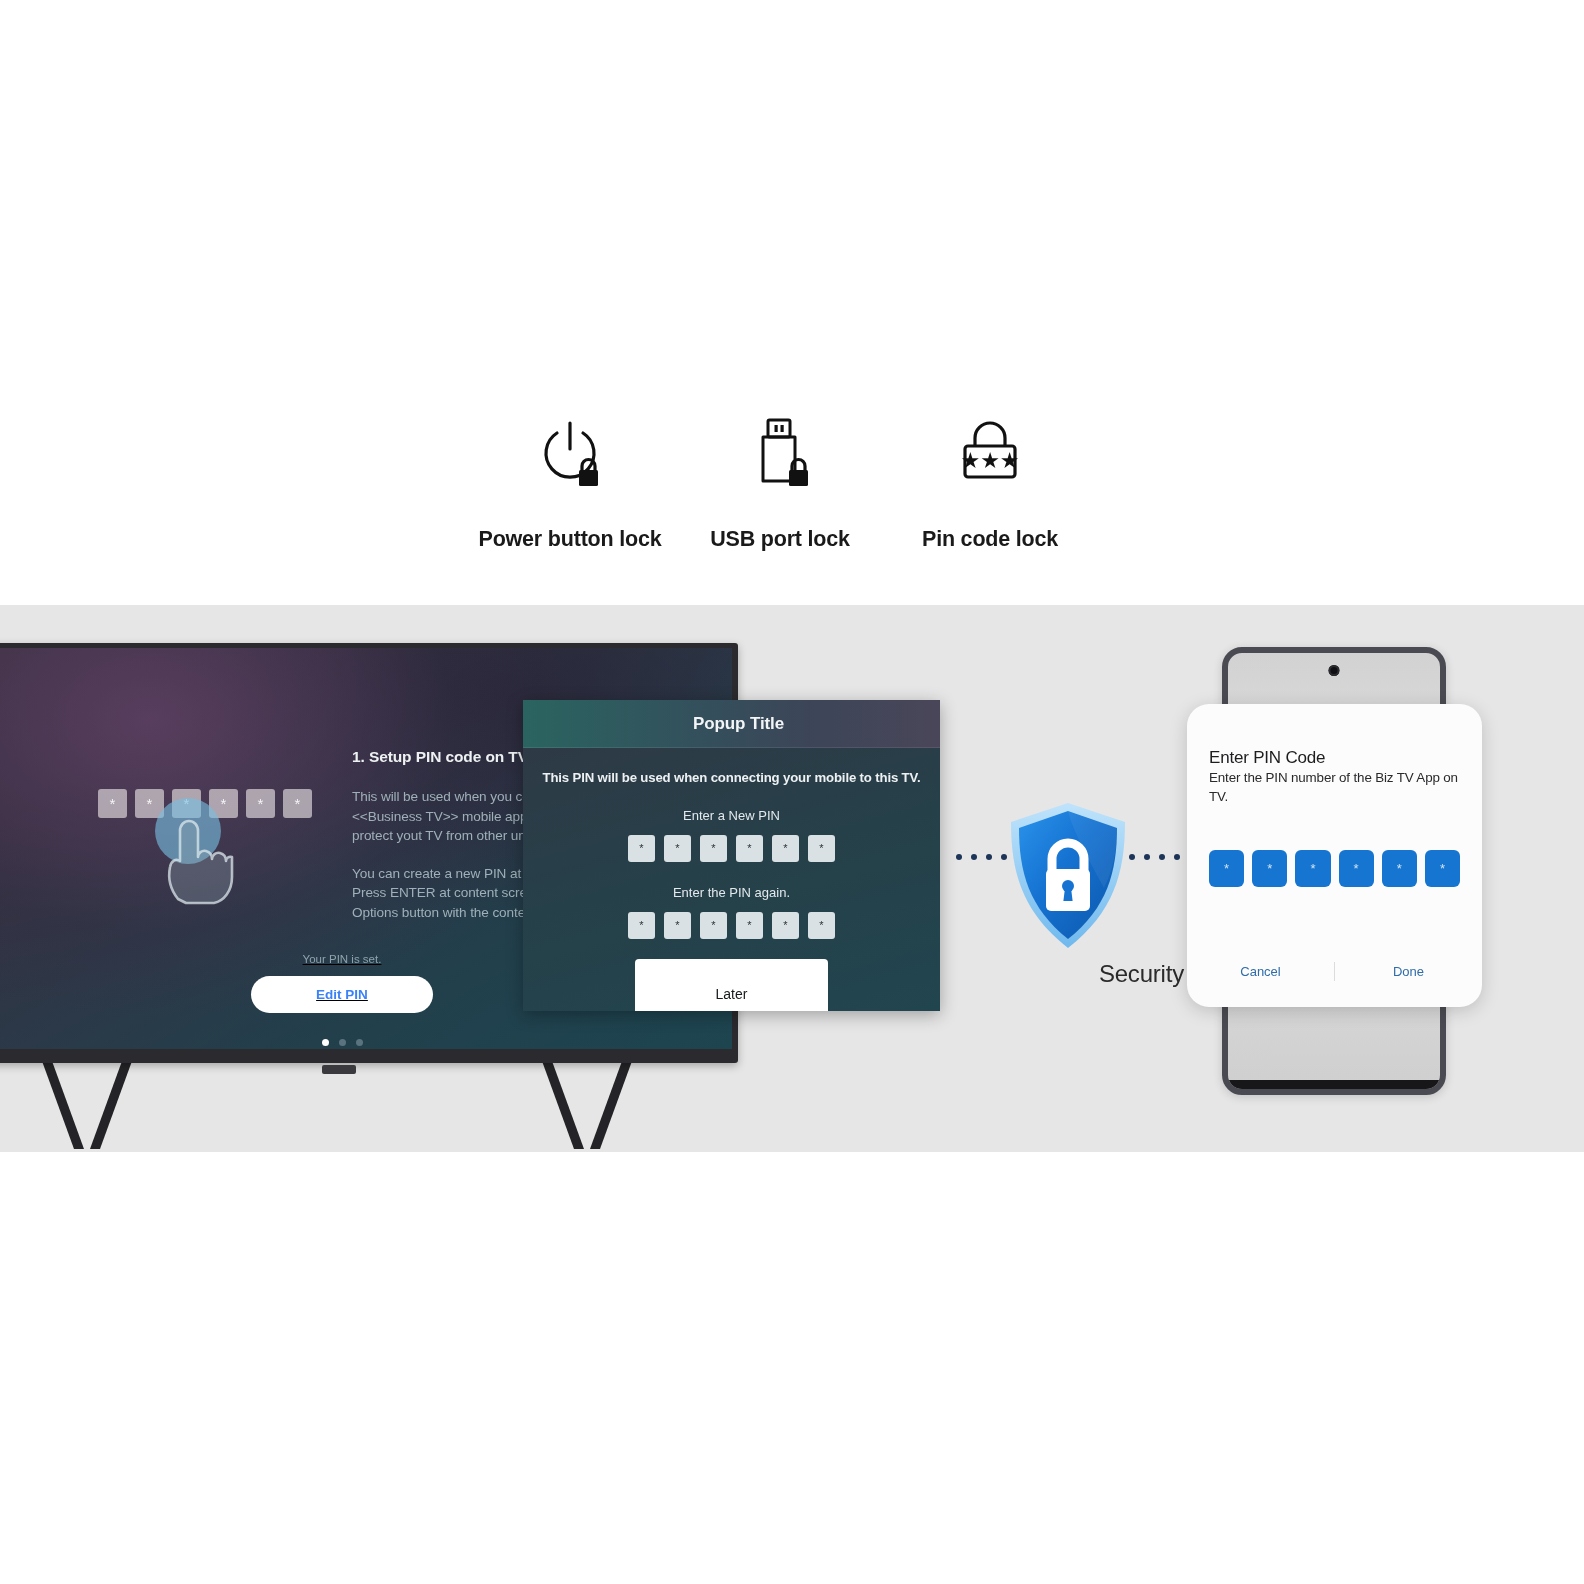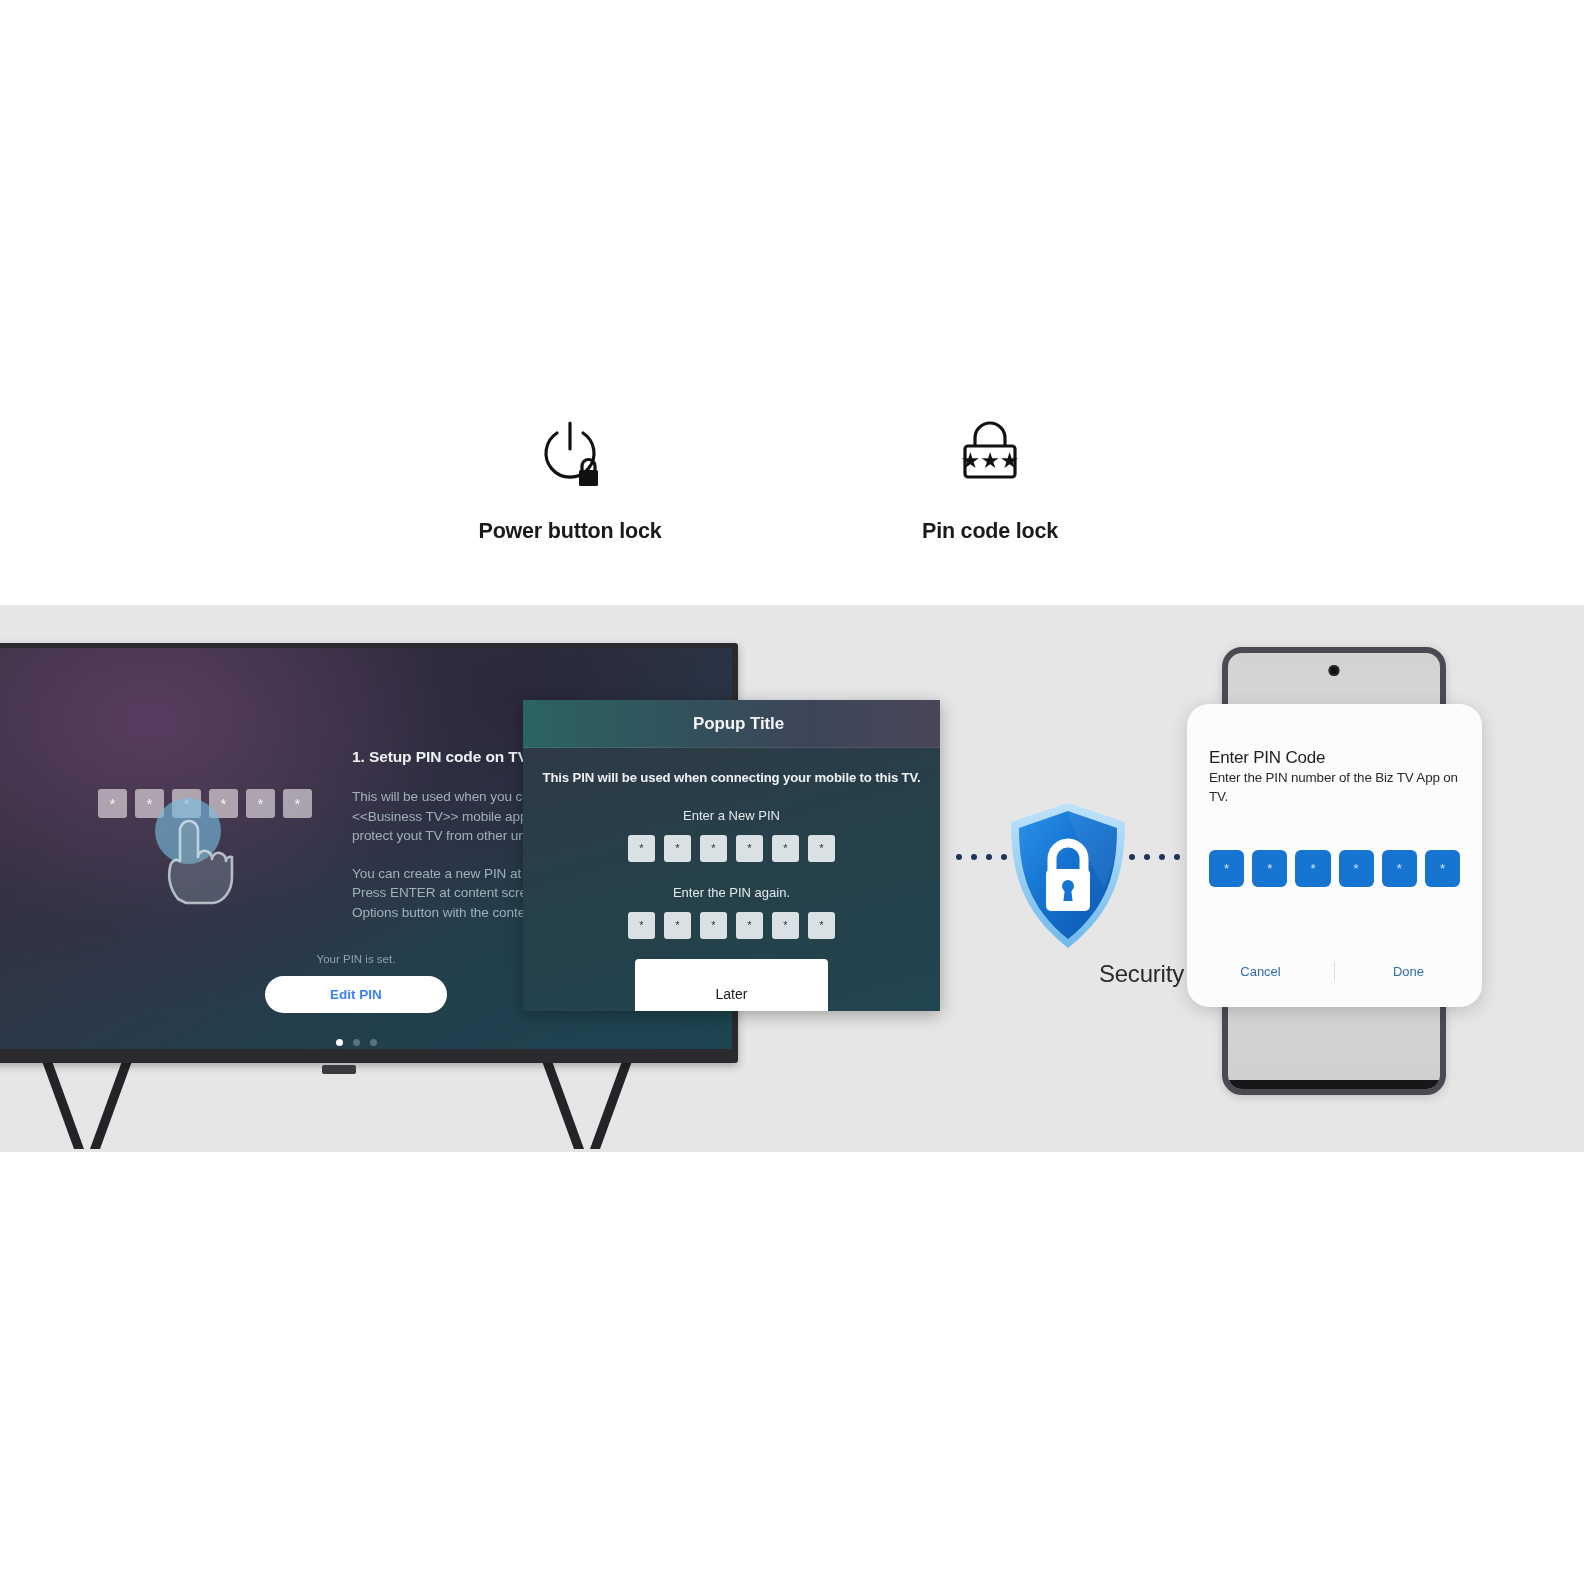--- a/index.html
+++ b/index.html
@@ -20,21 +20,21 @@
     align-items: flex-start;
     justify-content: space-between;
   }
   .feature {
     display: flex; flex-direction: column;
     align-items: center;
     width: 200px;
   }
   .feature-icon { height: 78px; display: flex; align-items: center; justify-content: center; }
   .feature-label {
-    margin-top: 26px;
+    margin-top: 34px;
     font-size: 21.5px;
     font-weight: 600;
     color: #1a1a1a;
     letter-spacing: -0.2px;
     white-space: nowrap;
   }
 
   
   .gray-band {
     position: absolute;
@@ -96,21 +96,21 @@
 
   .tv-text-block { position: absolute; left: 406px; top: 100px; width: 310px; }
   .tv-head {
     font-size: 15.5px; font-weight: 700; color: #eef1f2;
     letter-spacing: -0.1px; margin-bottom: 21px;
   }
   .tv-para {
     font-size: 13.6px; color: #9fb0b8; line-height: 1.44;
     margin-bottom: 18px; letter-spacing: -0.1px;
   }
-  .tv-bottom { position: absolute; left: 310px; top: 305px; width: 200px; text-align: center; }
+  .tv-bottom { position: absolute; left: 296px; top: 305px; width: 200px; text-align: center; text-decoration: underline; }
   .tv-pin-set { font-size: 11.5px; color: #8fa3ac; margin-bottom: 11px; }
   .edit-pin-btn {
     display: block; width: 182px; margin: 0 auto;
     background: #ffffff; color: #3b82f6;
     font-size: 13.5px; font-weight: 700;
     border: none; border-radius: 22px;
     padding: 11px 0; cursor: pointer;
   }
   .tv-dots { display: flex; gap: 10px; justify-content: center; margin-top: 26px; }
   .tv-dot { width: 7px; height: 7px; border-radius: 50%; background: rgba(160,178,188,0.45); }
@@ -241,20 +241,33 @@
         <svg width="78" height="78" viewBox="0 0 78 78">
           <path d="M26 18 A24 24 0 1 0 52 18" fill="none" stroke="#111" stroke-width="3.2" stroke-linecap="round"></path>
           <line x1="39" y1="8" x2="39" y2="34" stroke="#111" stroke-width="3.2" stroke-linecap="round"></line>
           <path d="M51 56 v-5 a6.5 6.5 0 0 1 13 0 v5" fill="none" stroke="#111" stroke-width="3.2"></path>
           <rect x="48" y="55" width="19" height="16" rx="1.5" fill="#111"></rect>
         </svg>
       </div>
       <div class="feature-label">Power button lock</div>
     </div>
 
+    <div class="feature">
+      <div class="feature-icon">
+        <svg width="78" height="78" viewBox="0 0 78 78">
+          <rect x="27" y="5" width="22" height="17" rx="1.5" fill="none" stroke="#111" stroke-width="3"></rect>
+          <rect x="33.5" y="10" width="3.2" height="7" fill="#111"></rect>
+          <rect x="39.5" y="10" width="3.2" height="7" fill="#111"></rect>
+          <path d="M22 22 h32 v44 h-32 z" fill="none" stroke="#111" stroke-width="3" stroke-linejoin="round"></path>
+          <path d="M51 56 v-5 a6.5 6.5 0 0 1 13 0 v5" fill="none" stroke="#111" stroke-width="3.2"></path>
+          <rect x="48" y="55" width="19" height="16" rx="1.5" fill="#111"></rect>
+        </svg>
+      </div>
+      <div class="feature-label">USB port lock</div>
+    </div>
 
     <div class="feature">
       <div class="feature-icon">
         <svg width="78" height="78" viewBox="0 0 78 78">
           <path d="M24 31 v-8 a15 15 0 0 1 30 0 v8" fill="none" stroke="#111" stroke-width="3.2"></path>
           <rect x="14" y="31" width="50" height="31" rx="3" fill="none" stroke="#111" stroke-width="3.2"></rect>
           <text x="39" y="53" text-anchor="middle" font-size="22" font-family="'Liberation Sans',sans-serif" fill="#111">★★★</text>
         </svg>
       </div>
       <div class="feature-label">Pin code lock</div>

